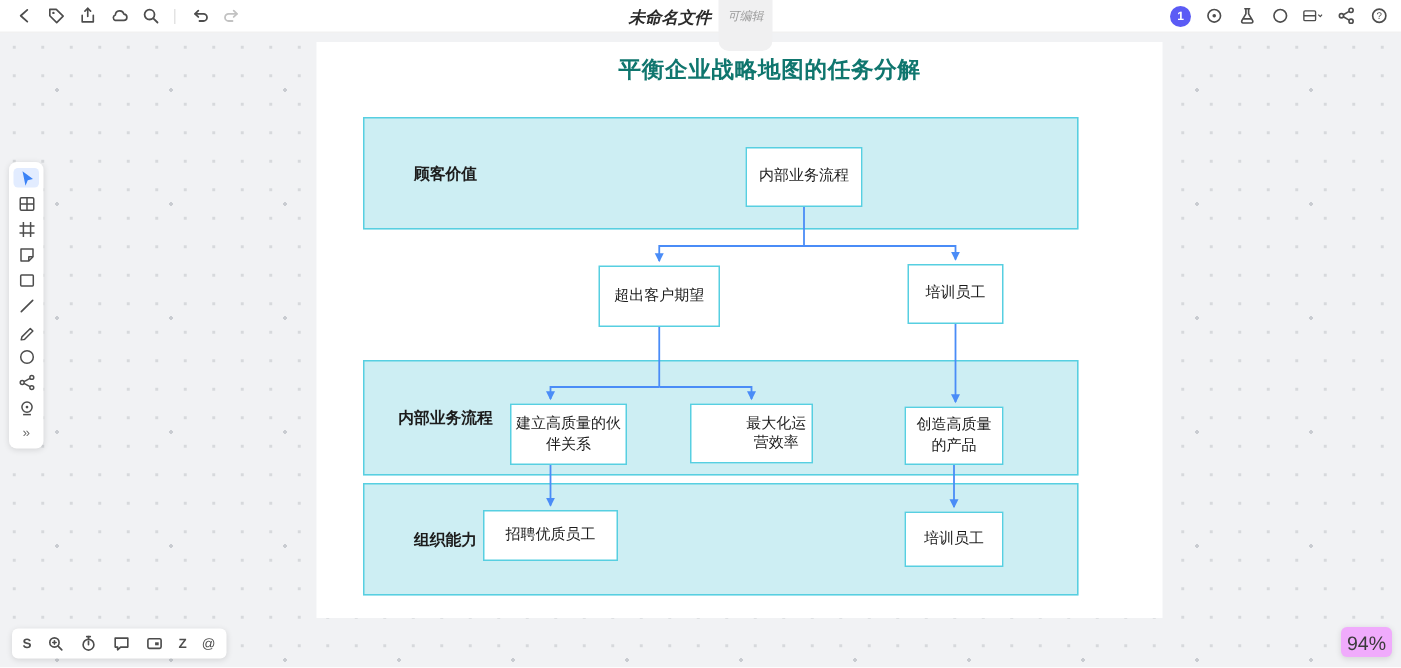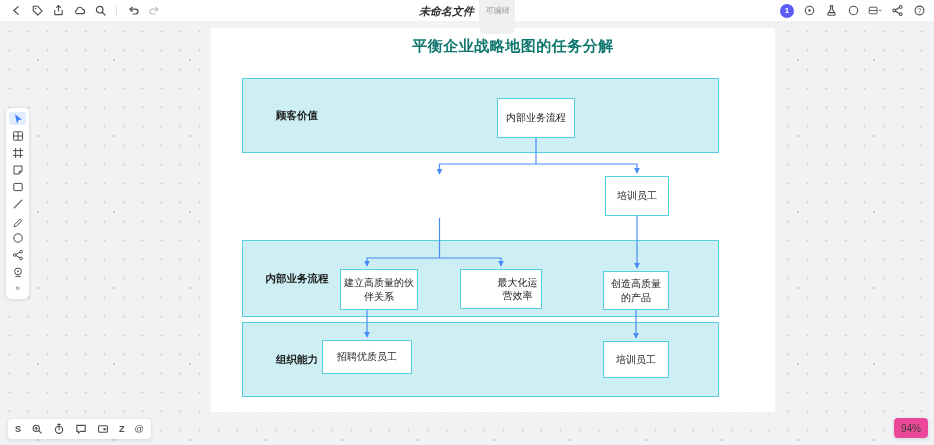--- a/index.html
+++ b/index.html
@@ -68,23 +68,23 @@
              border-radius:3px; cursor:pointer; color:#4d4d4d; }
   .lt-item.active { background:#e2ecff; }
   .lt-expand { font-size:9px; color:#6c6c6c; line-height:1; }
 
   
   .bottom-left { position:absolute; left:8px; bottom:6px; height:20px; background:#fff;
                  border-radius:4px; box-shadow:0 1px 4px rgba(0,0,0,0.12); padding:0 7px;
                  display:flex; align-items:center; gap:10px; z-index:20; }
   .bl-icon { display:flex; align-items:center; justify-content:center; cursor:pointer; color:#4d4d4d;
              font-size:9px; font-weight:700; }
-  .zoom-badge { position:absolute; right:6px; bottom:7px; width:34px; height:20px; background:#ec4899;
+  .zoom-badge { position:absolute; right:6px; bottom:7px; width:34px; height:20px; background:#f0abfc;
                 border-radius:4px; box-shadow:0 1px 4px rgba(0,0,0,0.12); display:flex;
-                align-items:center; justify-content:center; font-size:10px; color:#3b3b3b; z-index:20; cursor:pointer; }
+                align-items:center; justify-content:center; font-size:13px; color:#3b3b3b; z-index:20; cursor:pointer; }
 </style>
 </head>
 <body>
 
 <div class="app">
 
   <header class="topbar">
     <div class="tb-left">
       <span class="icon-btn">
         <svg width="13" height="13" viewBox="0 0 13 13" fill="none" stroke="#4d4d4d" stroke-width="1.2" stroke-linecap="round" stroke-linejoin="round">
@@ -209,20 +209,21 @@
           <path d="M228.5 190 V230"></path>
           <path d="M228.5 230 H156 V238" marker-end="url(#arr)"></path>
           <path d="M228.5 230 H290 V238" marker-end="url(#arr)"></path>
           <path d="M426 188 V240" marker-end="url(#arr)"></path>
           <path d="M156 282 V309" marker-end="url(#arr)"></path>
           <path d="M425 282 V310" marker-end="url(#arr)"></path>
         </g>
       </svg>
 
       <div class="node n-shareholder" style="border-color: rgb(87, 207, 225);">内部业务流程</div>
+      <div class="node n-exceed" style="border-color: rgb(87, 207, 225);">超出客户期望</div>
       <div class="node n-loyalty" style="border-color: rgb(87, 207, 225);">培训员工</div>
       <div class="node n-partner" style="border-color: rgb(87, 207, 225);">建立高质量的伙伴关系</div>
       <div class="node n-efficiency" style="border-color: rgb(87, 207, 225); padding-left: 36px;">最大化运营效率</div>
       <div class="node n-product" style="border-color: rgb(87, 207, 225);">创造高质量的产品</div>
       <div class="node n-recruit" style="border-color: rgb(87, 207, 225);">招聘优质员工</div>
       <div class="node n-training" style="border-color: rgb(87, 207, 225);">培训员工</div>
     </div>
   </div>
 
   <div class="left-toolbar">

